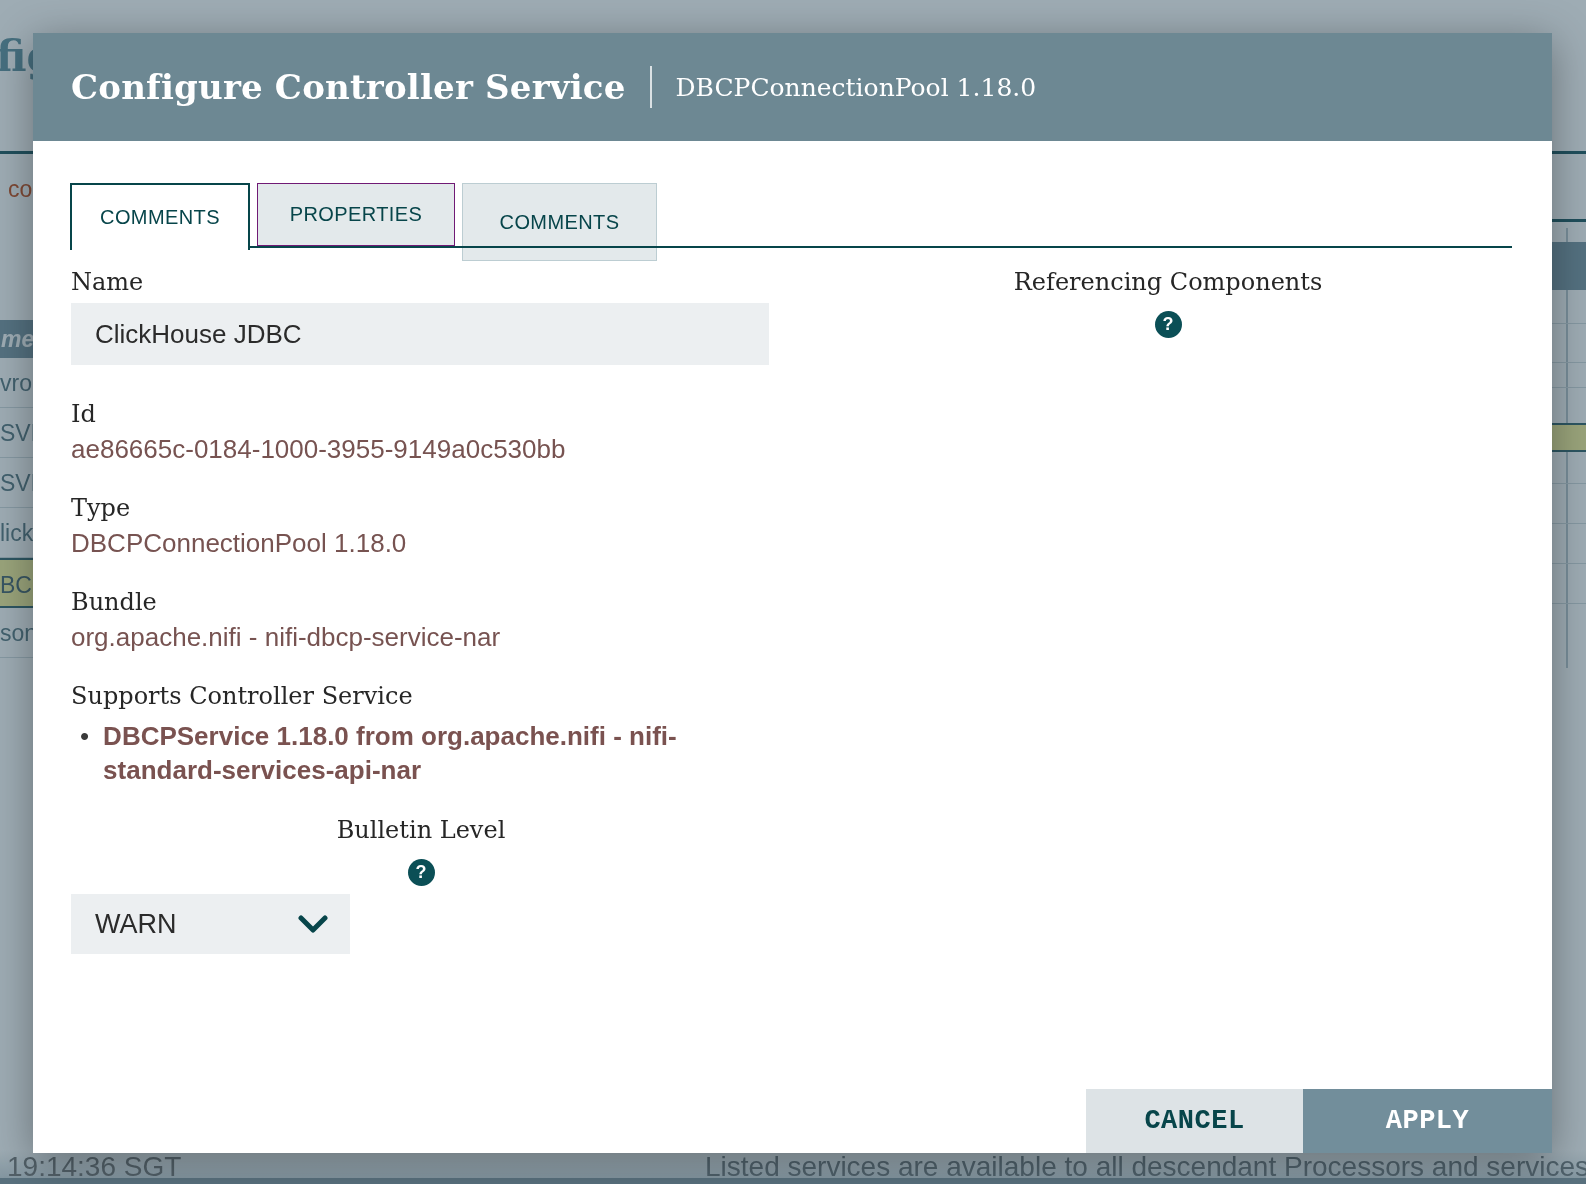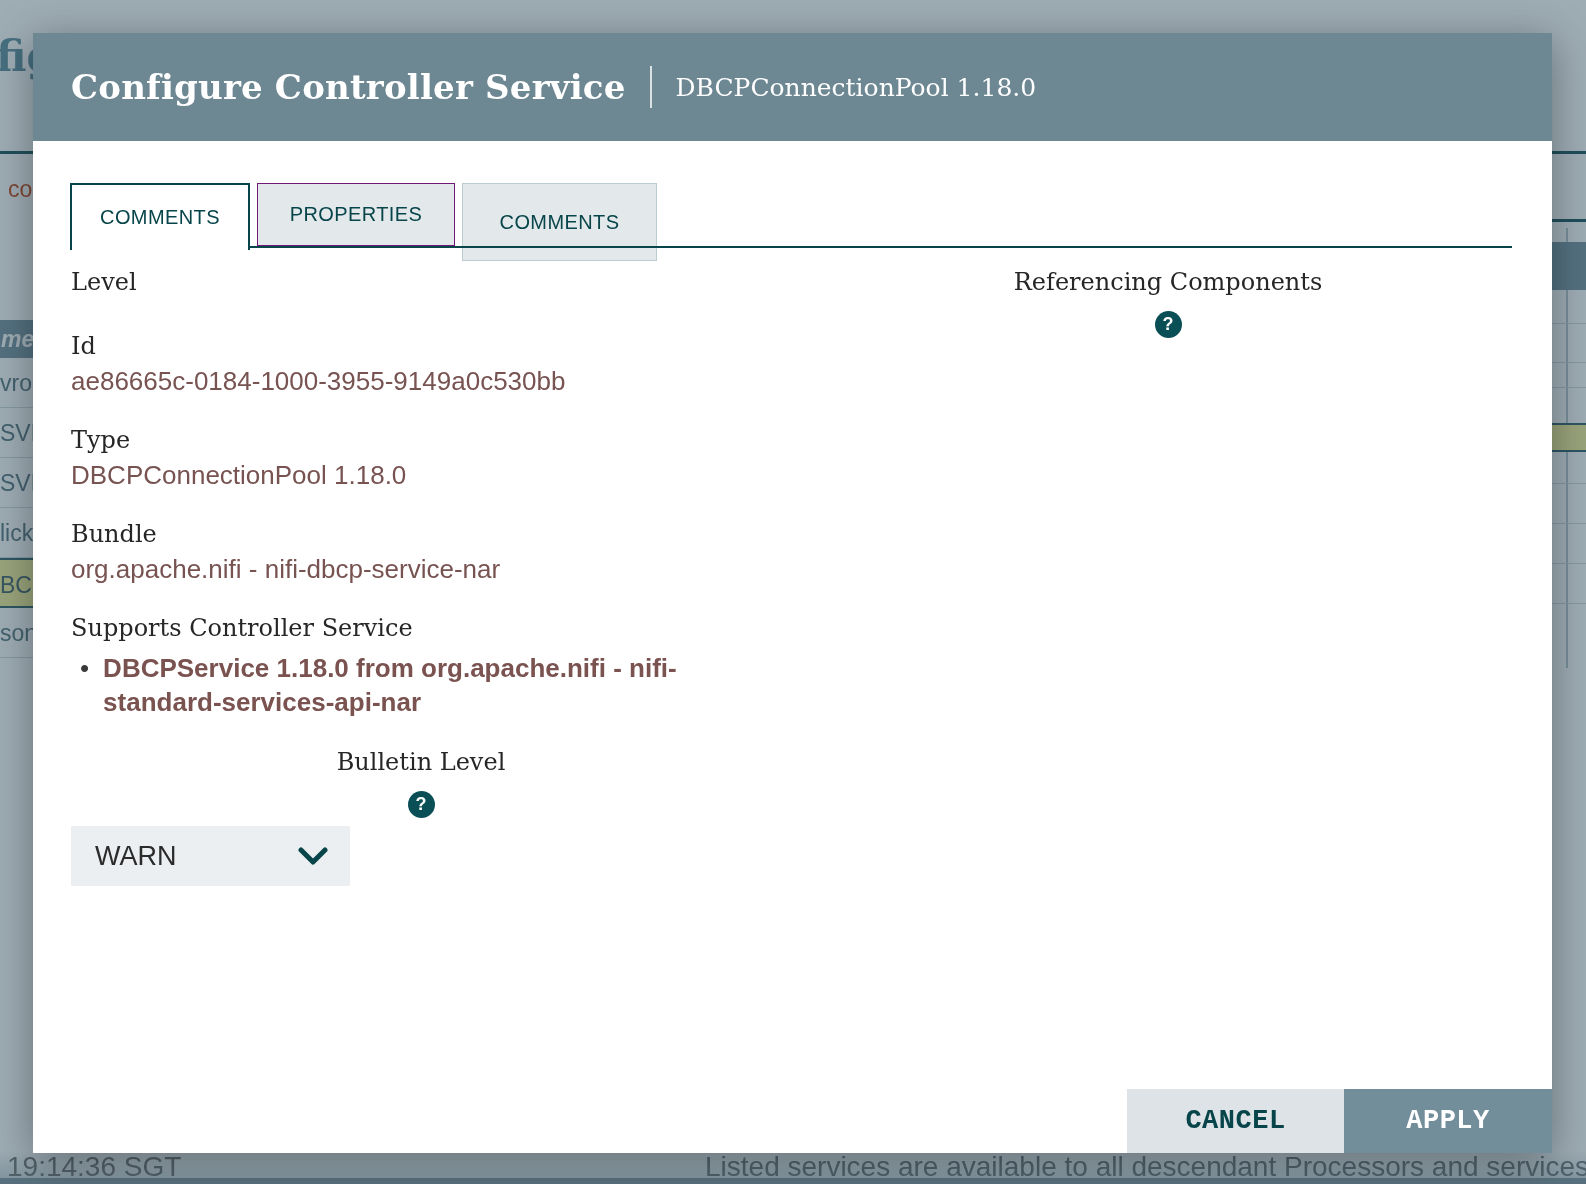--- a/index.html
+++ b/index.html
@@ -68,21 +68,21 @@
                cursor:pointer; }
   .dropdown { margin-top:8px; width:279px; height:60px; background:#eceff1; display:flex; align-items:center;
               justify-content:space-between; padding:0 22px 0 24px; cursor:pointer; }
   .dropdown-value { font-size:27px; color:#2b2b2b; }
   .empty-text { margin-top:12px; font-size:27px; color:#9e9e9e; }
 
   .dlg-buttons { position:absolute; right:0; bottom:0; display:flex; }
   .btn { height:64px; display:flex; align-items:center; justify-content:center; border:0; cursor:pointer;
          font-family:Liberation Mono, monospace; font-size:27px; font-weight:bold; letter-spacing:.5px; }
   .btn-cancel { width:217px; background:#dde3e6; color:#07454a; }
-  .btn-apply  { width:208px; background:#728e9b; color:#fff; }
+  .btn-apply  { width:249px; background:#728e9b; color:#fff; }
 </style>
 </head>
 <body>
 
 <div class="bg">
   <div class="bg-heading">fig</div>
   <div class="bg-hline"></div>
   <div class="bg-link">co</div>
   <div class="bg-thead">
     <span>me</span>
@@ -125,21 +125,22 @@
   <div class="tabbar">
     <div class="tab-underline"></div>
     <div class="tab tab-settings">COMMENTS</div>
     <div class="tab tab-properties">PROPERTIES</div>
     <div class="tab tab-comments">COMMENTS</div>
   </div>
 
   <div class="content">
 
     <div class="left-col">
-      <div class="flabel first">Level</div>
+      <div class="flabel first">Name</div>
+      <input class="name-input" type="text" value="ClickHouse JDBC" style="">
 
       <div class="flabel" style="margin-top:34px">Id</div>
       <div class="fvalue">ae86665c-0184-1000-3955-9149a0c530bb</div>
 
       <div class="flabel">Type</div>
       <div class="fvalue">DBCPConnectionPool 1.18.0</div>
 
       <div class="flabel">Bundle</div>
       <div class="fvalue">org.apache.nifi - nifi-dbcp-service-nar</div>
 

